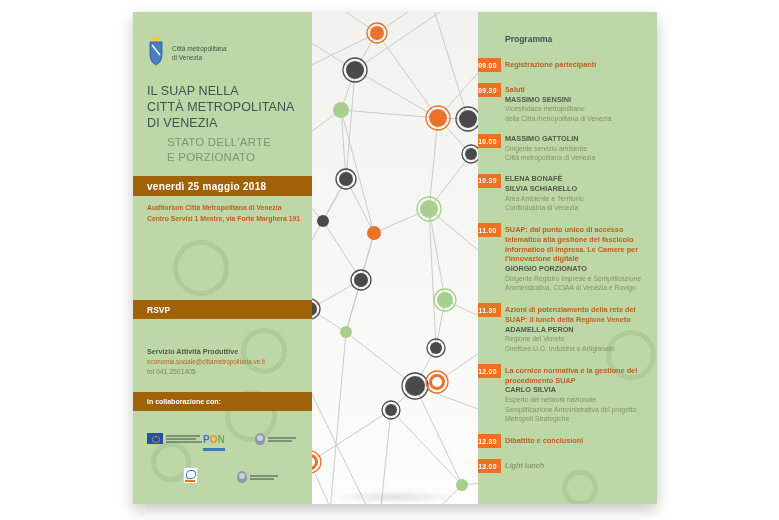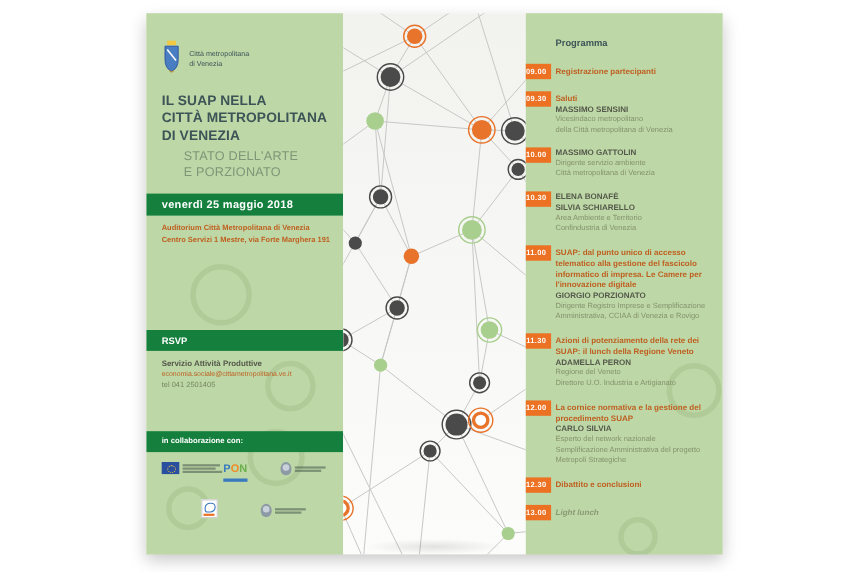--- a/index.html
+++ b/index.html
@@ -5,38 +5,38 @@
   html,body{margin:0;padding:0;}
   body{width:779px;height:520px;background:#ffffff;position:relative;overflow:hidden;
        font-family:"Liberation Sans", sans-serif;}
   .flyer{position:absolute;left:133px;top:12px;width:524px;height:492px;display:flex;
          box-shadow:0 6px 14px rgba(0,0,0,0.22);}
   .panel{position:relative;overflow:hidden;}
   .panel-left{width:179px;background:#bdd7a7;}
   .panel-right{width:179px;background:#bdd7a7;}
   .strip{width:166px;background:linear-gradient(#f2f2ef,#fcfcfb);position:relative;overflow:hidden;}
   .ring{position:absolute;border-radius:50%;border:5px solid rgba(130,165,100,0.22);}
-  .band{position:absolute;left:0;right:0;background:#15803d;color:#fff;display:flex;align-items:center;text-align:center;}
+  .band{position:absolute;left:0;right:0;background:#a16207;color:#fff;display:flex;align-items:center;text-align:center;}
   
   .logo-row{position:absolute;left:14px;top:24px;display:flex;align-items:center;gap:7px;}
   .org-text{font-size:6.5px;line-height:1.35;color:#3d5456;}
   .title-block{position:absolute;left:14px;top:72px;width:152px;}
-  .title-line{font-size:12.5px;font-weight:bold;color:#3d5456;line-height:1.26;letter-spacing:0.1px;}
+  .title-line{font-size:12.5px;font-weight:normal;color:#3d5456;line-height:1.26;letter-spacing:0.1px;}
   .subtitle-line{font-size:11.5px;color:#7f9678;line-height:1.28;letter-spacing:0.2px;margin-left:20px;}
   .subtitle-wrap{margin-top:4px;}
   .date-band{top:164px;height:20px;padding-left:14px;font-size:10px;font-weight:bold;letter-spacing:0.3px;}
   .venue{position:absolute;left:14px;top:191px;width:155px;font-size:6.8px;font-weight:bold;
          color:#bf5f1f;line-height:1.55;}
   .rsvp-band{top:288px;height:19px;padding-left:14px;font-size:8.5px;font-weight:bold;}
   .rsvp-block{position:absolute;left:14px;top:313px;width:158px;line-height:1.55;}
-  .rsvp-line1{font-size:7.2px;font-weight:bold;color:#54584a;}
+  .rsvp-line1{font-size:7.2px;font-weight:bold;color:#54584a;margin-top:21px;}
   .rsvp-line2{font-size:6.3px;color:#bf5f1f;}
   .rsvp-line3{font-size:6.8px;color:#77865f;}
   .collab-band{top:380px;height:19px;padding-left:14px;font-size:7px;font-weight:bold;}
-  .logos{position:absolute;left:0;top:400px;width:186px;height:80px;}
+  .logos{position:absolute;left:0;top:413px;width:186px;height:80px;}
   .logo-item{position:absolute;display:flex;align-items:center;gap:3px;}
   .txtbar{background:rgba(70,85,75,0.55);height:2px;margin:1px 0;}
   .eu-flag{width:16px;height:11px;background:#2a4f9e;position:relative;}
   .eu-flag:after{content:"";position:absolute;left:5px;top:3px;width:6px;height:5px;
                  border-radius:50%;border:1px dotted #f5c842;}
   .pon-letter{font-size:10px;font-weight:bold;line-height:1;}
   .pon-sub{height:3px;width:22px;background:#3a7abf;margin-top:1px;}
   .emblem{width:10px;height:12px;background:#8d9aa6;border-radius:50% 50% 45% 45%;position:relative;}
   .emblem:after{content:"";position:absolute;left:2px;top:2px;width:6px;height:6px;border-radius:50%;background:#c9d2da;}
   .stamp{width:13px;height:15px;background:#ffffff;border:0.5px solid #cccccc;position:relative;}

